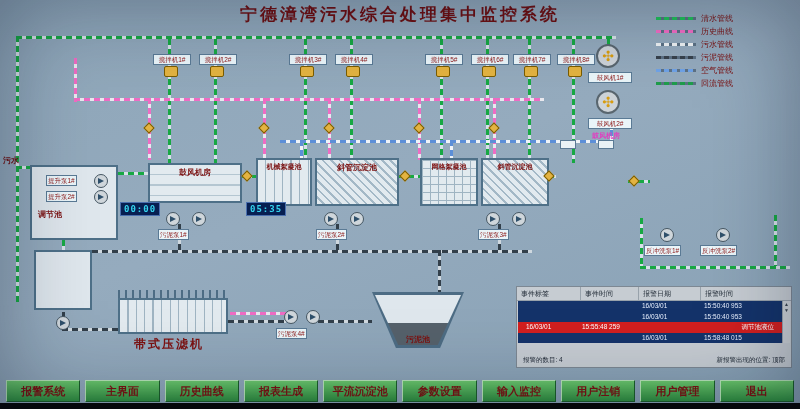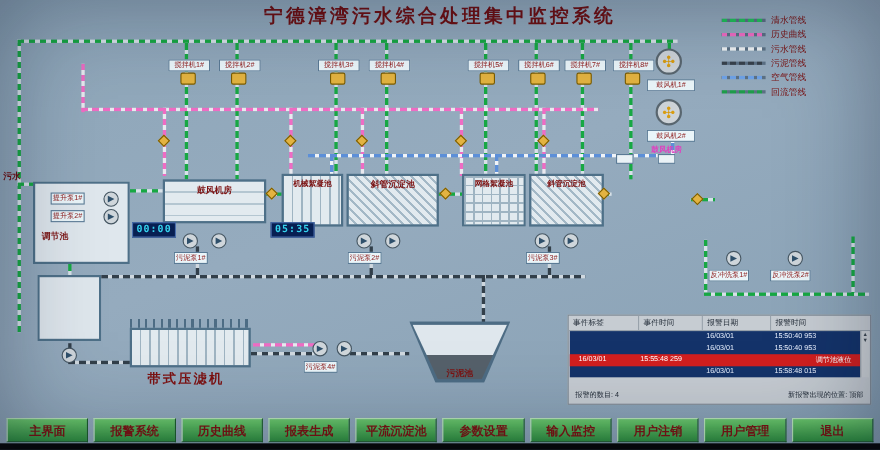--- a/index.html
+++ b/index.html
@@ -293,22 +293,22 @@
       </div>
     </div>
     <div class="ascroll">▲<br>▼</div>
     <div class="afoot">
       <span>报警的数目: 4</span>
       <span>新报警出现的位置: 顶部</span>
     </div>
   </div>
 
   <div class="nav">
+    <button class="nbtn">报警系统</button>
     <button class="nbtn">主界面</button>
-    <button class="nbtn">报警系统</button>
     <button class="nbtn">历史曲线</button>
     <button class="nbtn">报表生成</button>
     <button class="nbtn">平流沉淀池</button>
     <button class="nbtn">参数设置</button>
     <button class="nbtn">输入监控</button>
     <button class="nbtn">用户注销</button>
     <button class="nbtn">用户管理</button>
     <button class="nbtn">退出</button>
   </div>
 

